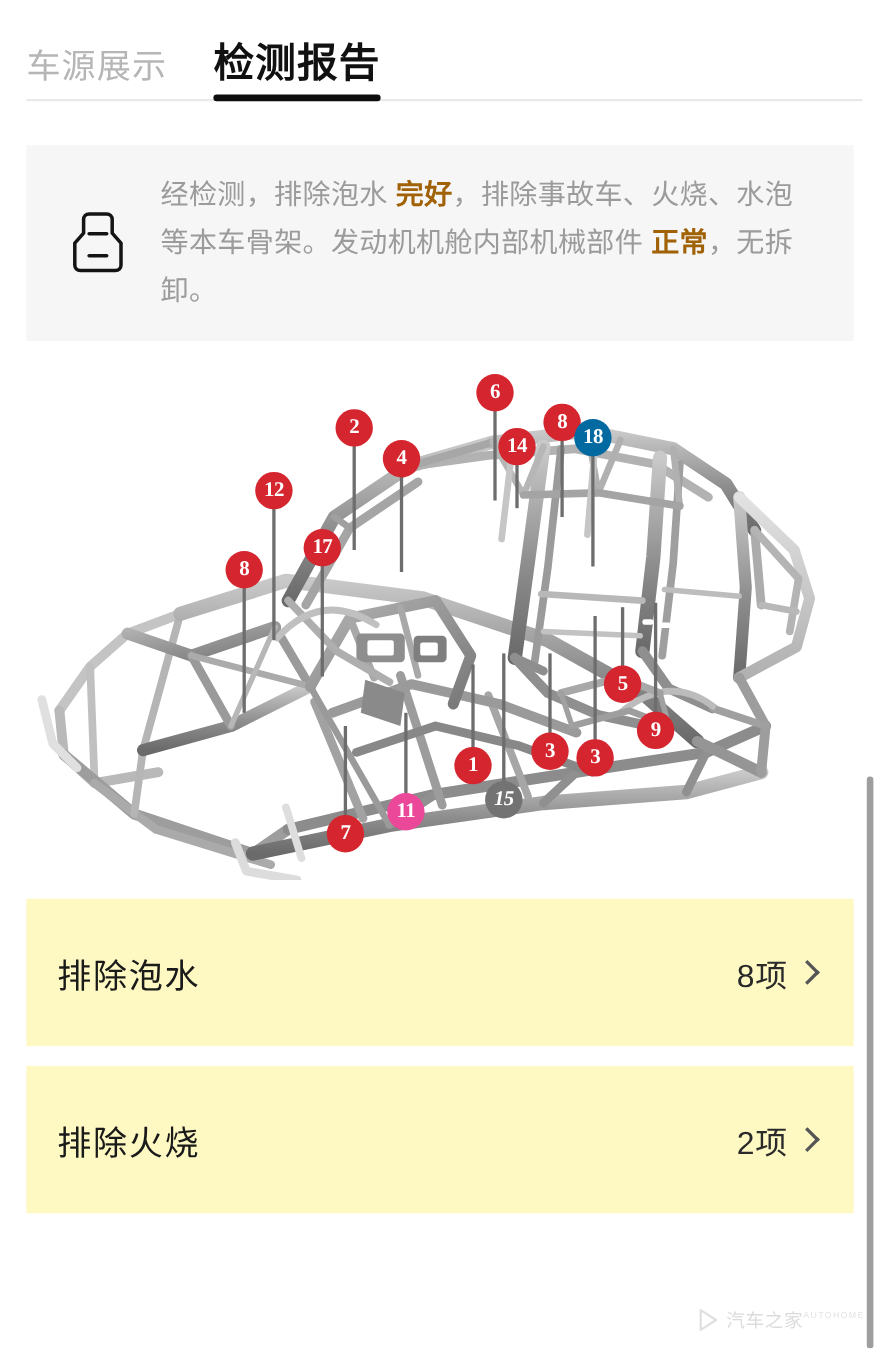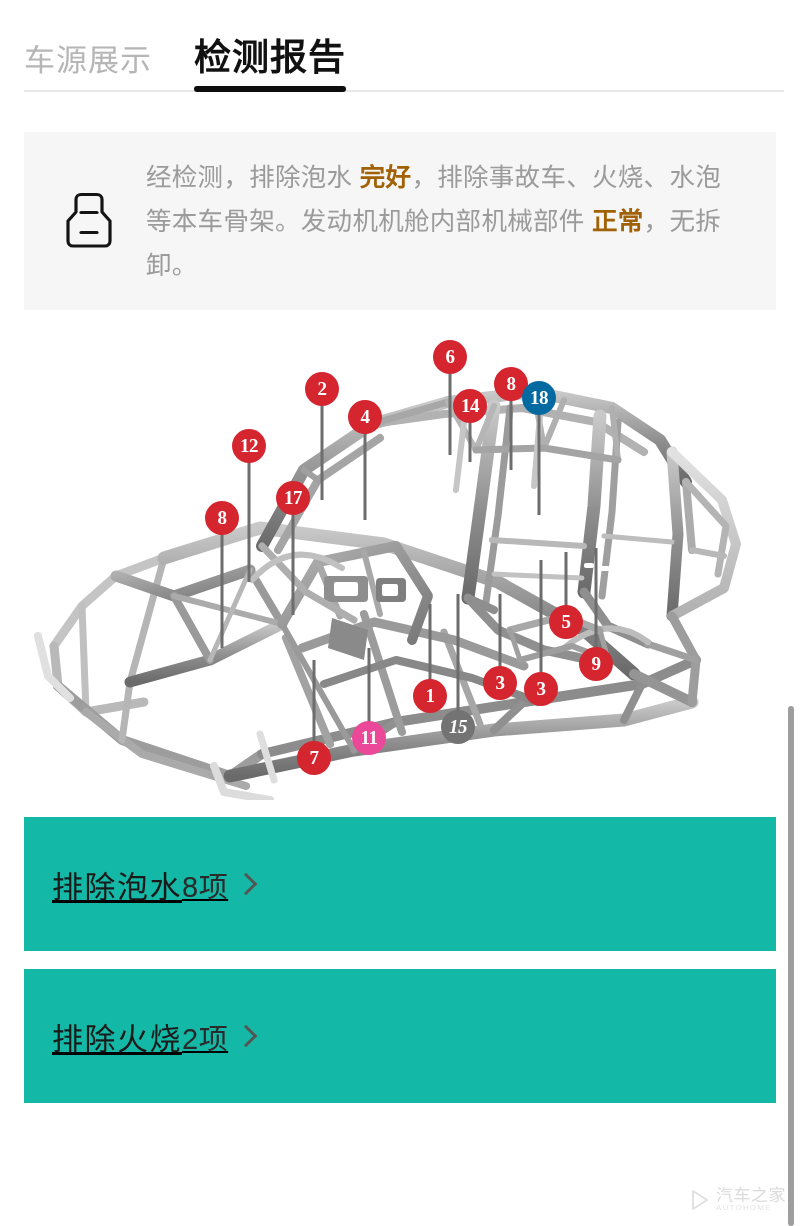--- a/index.html
+++ b/index.html
@@ -144,28 +144,27 @@
   .section-list {
     position: absolute;
     left: 24px;
     top: 817px;
     width: 752px;
   }
   .section-row {
     position: relative;
     width: 752px;
     height: 134px;
-    background: #14b8a6;
-    display: flex;
-    align-items: center;
-    justify-content: flex-start;
+    background: #fef9c3;
+    display: flex;
+    align-items: center;
+    justify-content: space-between;
     padding: 0 34px 0 28px;
     margin-bottom: 18px;
     cursor: pointer;
-    text-decoration: underline;
   }
   .section-title {
     font-size: 31px;
     color: #1a1a1a;
     letter-spacing: 1.5px;
     font-weight: 400;
   }
   .section-right {
     display: flex;
     align-items: center;
@@ -210,21 +209,21 @@
     display: flex;
     align-items: center;
     gap: 5px;
     opacity: 0.30;
     pointer-events: none;
   }
   .wm-mark {
     width: 22px; height: 24px;
     display: flex; align-items: center; justify-content: center;
   }
-  .wm-text { display: flex; flex-direction: column; line-height: 1; }
+  .wm-text { display: flex; flex-direction: row; line-height: 1; }
   .wm-cn { font-size: 17px; color: #8a8a8a; letter-spacing: 0.5px; }
   .wm-en { font-size: 8px; color: #a5a5a5; letter-spacing: 1.2px; }
 </style>
 </head>
 <body>
 
 <div id="app">
 
   <div class="tabbar">
     <div class="tab">

